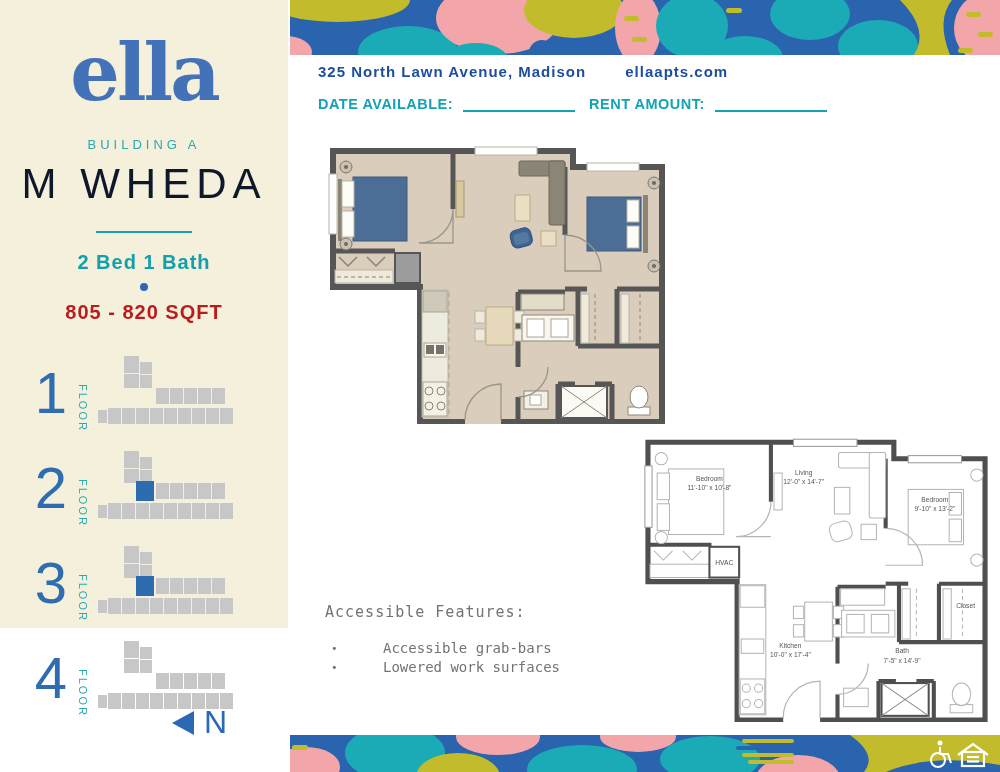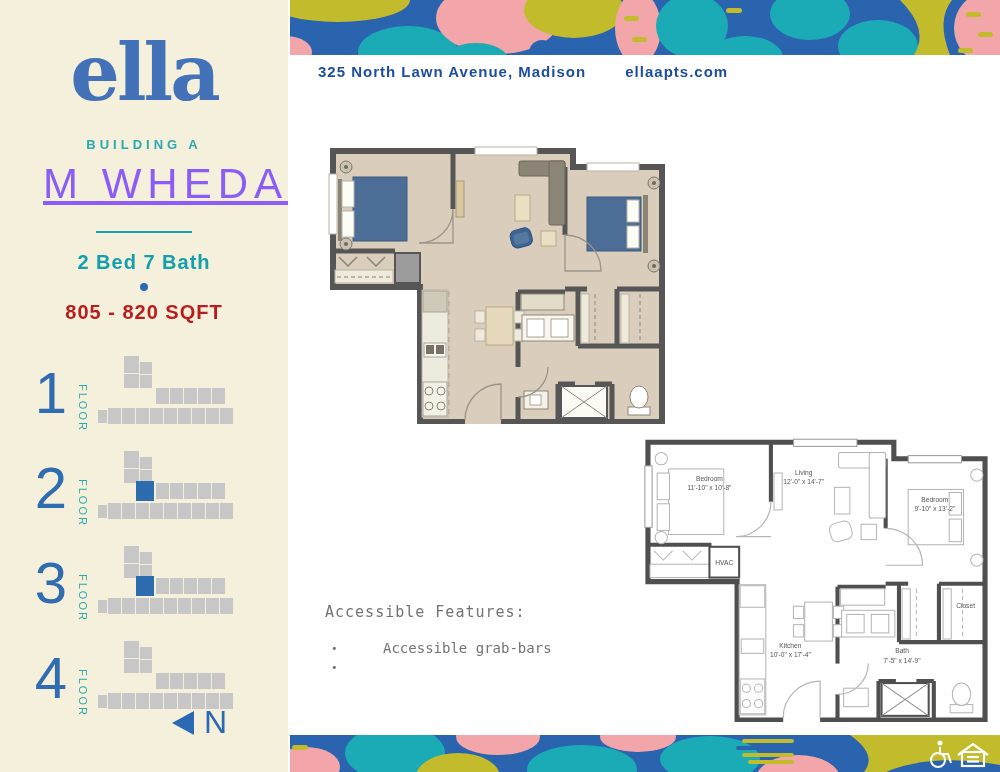--- a/index.html
+++ b/index.html
@@ -1,26 +1,26 @@
 <!DOCTYPE html>
 <html><head>
 <meta charset="utf-8">
 <style>
   html,body{margin:0;padding:0;background:#fff;}
   .page{position:relative;width:1000px;height:772px;background:#fff;overflow:hidden;
         font-family:"Liberation Sans",sans-serif;}
   
-  .sidebar{position:absolute;left:0;top:0;width:288px;height:772px;background:#f4f0db;}
+  .sidebar{position:absolute;left:0;top:0;width:288px;height:628px;background:#f4f0db;}
   .logo{position:absolute;left:0;top:34px;width:288px;text-align:center;
         font-family:"DejaVu Serif",serif;font-weight:800;font-size:78px;line-height:78px;
         color:#4372b8;letter-spacing:-3px;}
   .building{position:absolute;left:0;top:137px;width:288px;text-align:center;
-        font-size:13px;letter-spacing:4px;color:#2aa9b0;font-weight:700;}
-  .unit-name{position:absolute;left:0;top:160px;width:288px;text-align:right;
-        font-size:42px;font-weight:100;letter-spacing:6px;color:#8b5cf6;text-decoration:underline;}
+        font-size:13px;letter-spacing:4px;color:#2aa9b0;font-weight:400;}
+  .unit-name{position:absolute;left:0;top:160px;width:288px;text-align:center;
+        font-size:42px;font-weight:100;letter-spacing:6px;color:#0f172a;}
   .divider{position:absolute;left:96px;top:231px;width:96px;height:0;border-top:2px solid #14a3b2;}
   .bedbath{position:absolute;left:0;top:251px;width:288px;text-align:center;
         font-size:20px;font-weight:bold;color:#13a0ae;letter-spacing:1px;}
   .dot{position:absolute;left:140px;top:283px;width:8px;height:8px;border-radius:50%;background:#2c69b4;}
   .sqft{position:absolute;left:0;top:301px;width:288px;text-align:center;
         font-size:20px;font-weight:bold;color:#b91c1c;letter-spacing:1px;}
   .floors{position:absolute;left:28px;top:345px;width:240px;}
   .floor-row{display:flex;align-items:center;height:95px;}
   .floor-num{width:46px;text-align:center;font-size:58px;font-weight:100;color:#2f6cb0;line-height:58px;}
   .floor-label{width:18px;font-size:11px;letter-spacing:2px;color:#2aa9b0;
@@ -52,21 +52,21 @@
 </head>
 <body>
 
 <div class="page">
 
   <div class="sidebar">
     <div class="logo">ella</div>
     <div class="building">BUILDING A</div>
     <div class="unit-name">M WHEDA</div>
     <div class="divider"></div>
-    <div class="bedbath">2 Bed 7 Bath</div>
+    <div class="bedbath">2 Bed 1 Bath</div>
     <div class="dot"></div>
     <div class="sqft">805 - 820 SQFT</div>
 
     <div class="floors">
       <div class="floor-row">
         <div class="floor-num">1</div>
         <div class="floor-label">FLOOR</div>
         <div class="footprint"><svg viewBox="0 0 136 70" width="136" height="70">
               <rect x="26" y="0" width="15" height="17" fill="#c7c7c7"></rect>
               <rect x="26" y="18" width="15" height="14" fill="#c7c7c7"></rect>
@@ -200,20 +200,26 @@
       <rect x="676" y="12" width="15" height="5" rx="2.5" fill="#c2bc2d"></rect>
       <rect x="688" y="32" width="15" height="5" rx="2.5" fill="#c2bc2d"></rect>
       <rect x="668" y="48" width="15" height="5" rx="2.5" fill="#c2bc2d"></rect>
     </svg>
 
     <div class="address-row">
       <span>325 North Lawn Avenue, Madison</span>
       <span class="website">ellaapts.com</span>
     </div>
 
+    <div class="fields-row">
+      <span>DATE AVAILABLE:</span>
+      <span class="blank-line"></span>
+      <span>RENT AMOUNT:</span>
+      <span class="blank-line"></span>
+    </div>
 
     <svg class="plan-color" viewBox="0 0 345 285">
       <path d="M8,12 H248 V28 H337 V283 H95 V148 H8 Z" fill="#dacdbc" stroke="#565656" stroke-width="6"></path>
 
       <rect x="150" y="8" width="62" height="8" fill="#fff" stroke="#b9b4a6"></rect>
       <rect x="262" y="24" width="52" height="8" fill="#fff" stroke="#b9b4a6"></rect>
       <rect x="4" y="35" width="8" height="60" fill="#fff" stroke="#b9b4a6"></rect>
 
       <g stroke="#565656" stroke-width="5" fill="none">
         <path d="M128,12 V70"></path>
@@ -323,20 +329,21 @@
 
     <div class="features">
       <div class="features-title">Accessible Features:</div>
       <div class="features-list">
         <div class="features-item">
           <span class="features-bullet">•</span>
           <span>Accessible grab-bars</span>
         </div>
         <div class="features-item">
           <span class="features-bullet">•</span>
+          <span>Lowered work surfaces</span>
         </div>
       </div>
     </div>
 
     <svg class="plan-bw" viewBox="0 0 345 285">
       <path d="M8,12 H248 V28 H337 V283 H95 V148 H8 Z" fill="#ffffff" stroke="#4f4f4f" stroke-width="5"></path>
       <rect x="150" y="9" width="62" height="7" fill="#fff" stroke="#9a9a9a"></rect>
       <rect x="262" y="25" width="52" height="7" fill="#fff" stroke="#9a9a9a"></rect>
       <rect x="5" y="35" width="7" height="60" fill="#fff" stroke="#9a9a9a"></rect>
       <g stroke="#4f4f4f" stroke-width="4" fill="none">

